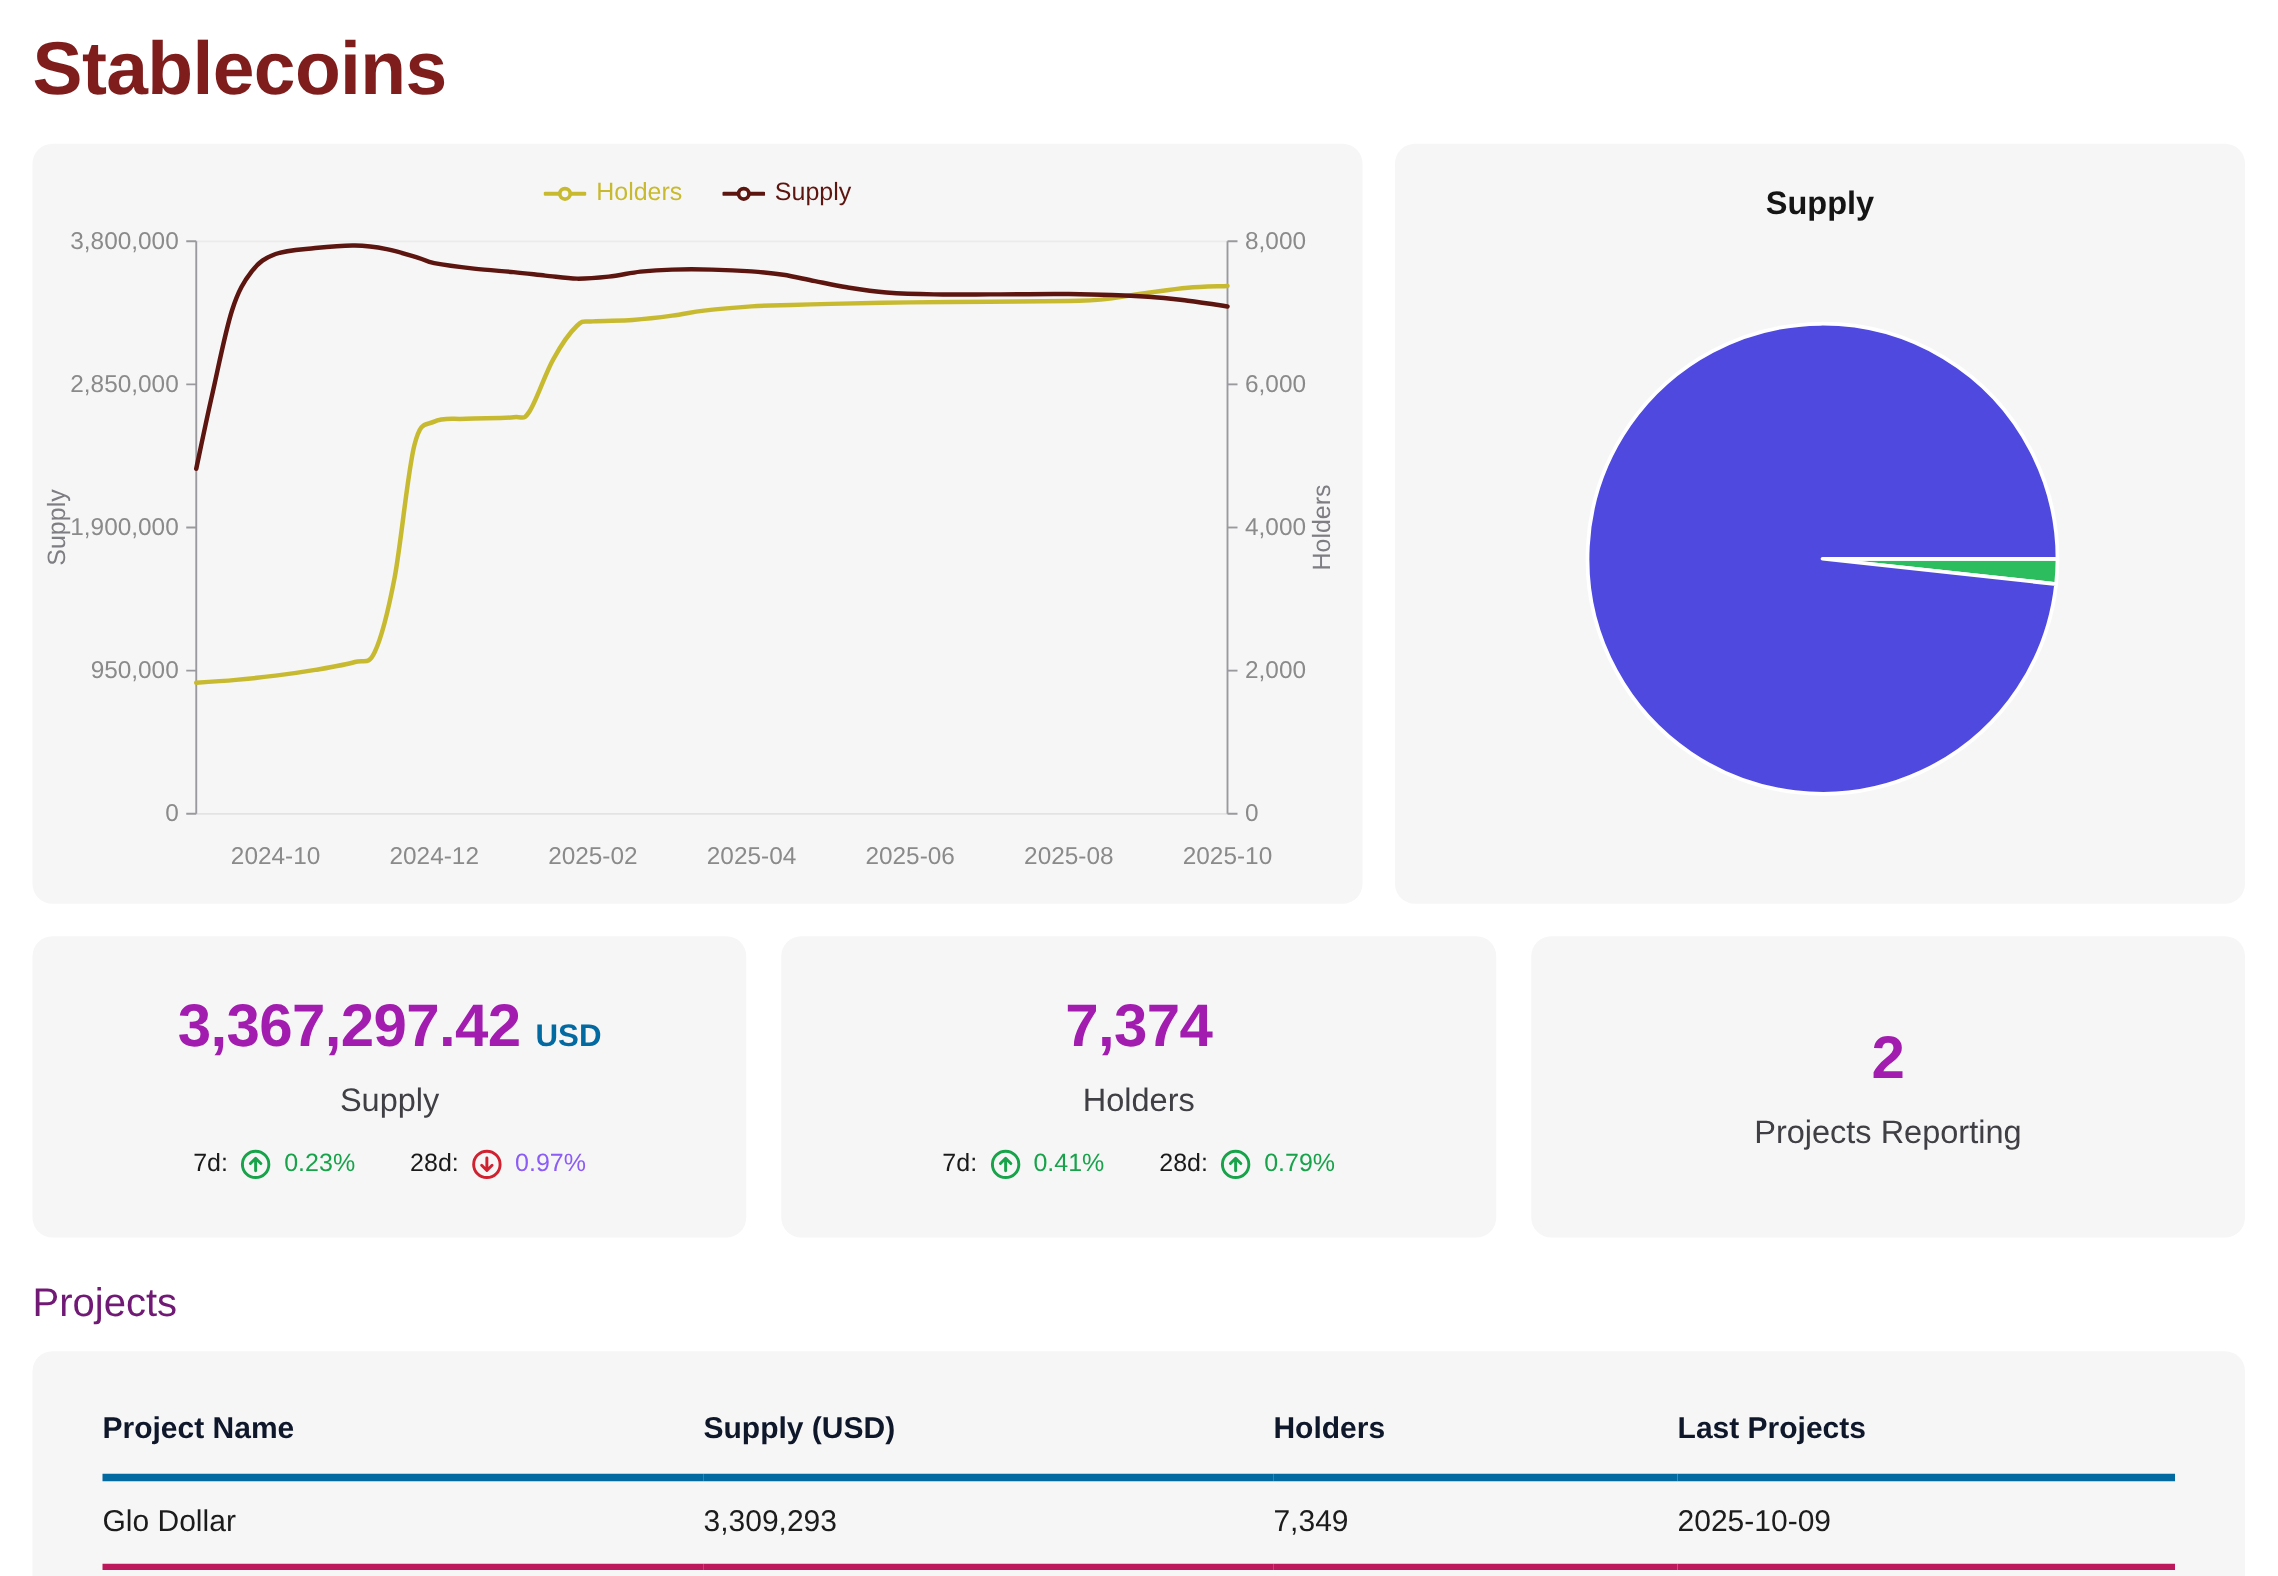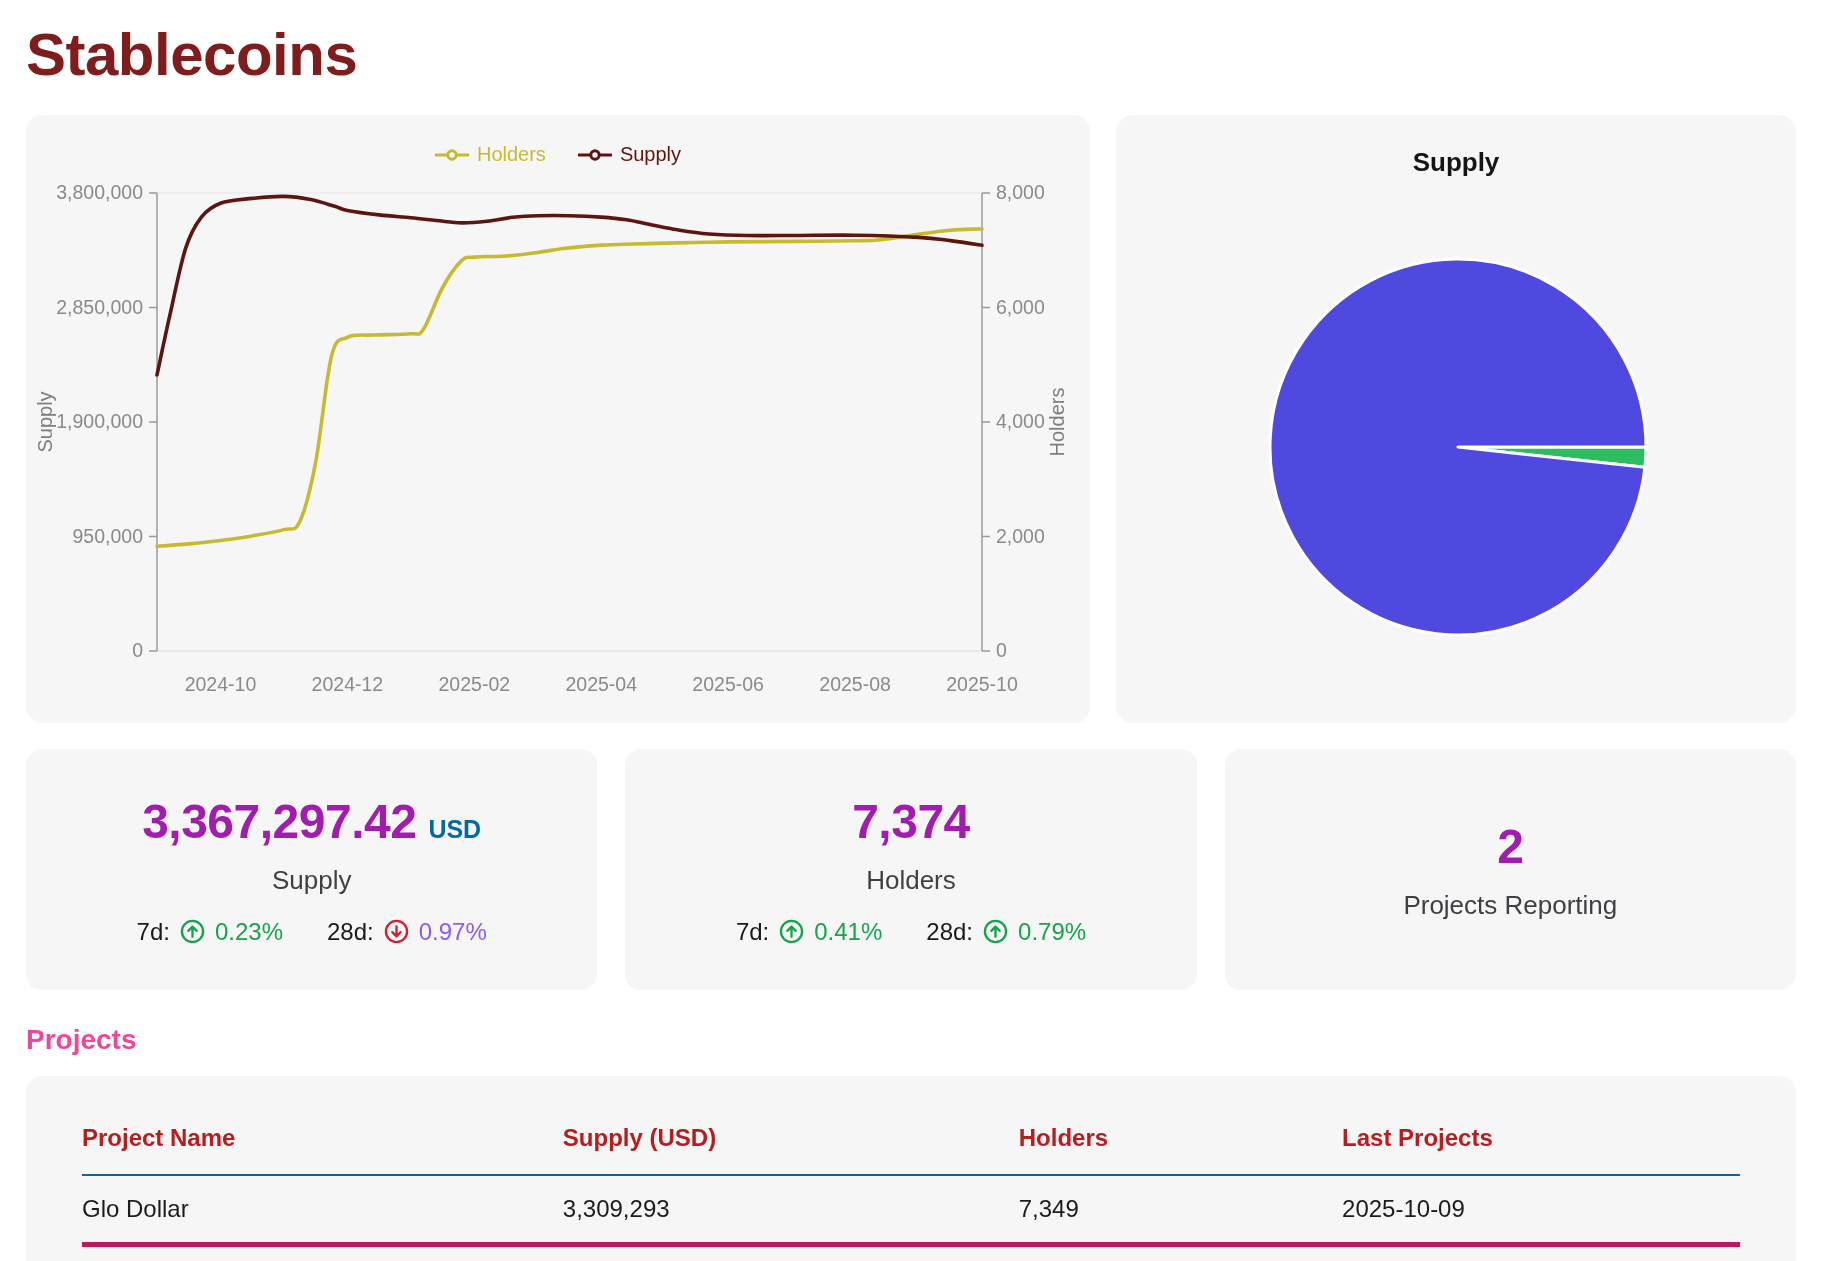--- a/index.html
+++ b/index.html
@@ -17,28 +17,28 @@
   .legend{position:absolute;top:28px;left:0;right:0;display:flex;justify-content:center;gap:32px;z-index:2;}
   .legend-item{display:flex;align-items:center;gap:8px;font-size:20px;font-weight:500;cursor:pointer;}
   .chart-svg{position:absolute;left:0;top:0;}
   .pie-svg{position:absolute;left:0;top:70px;}
   .stats-row{display:grid;grid-template-columns:1fr 1fr 1fr;gap:28px;margin-top:26px;}
   .stat-card{height:241px;display:flex;flex-direction:column;align-items:center;justify-content:center;}
   .stat-value-line{display:flex;align-items:baseline;gap:12px;}
   .stat-value{font-size:48px;font-weight:800;color:#a21caf;letter-spacing:-0.5px;}
   .stat-unit{font-size:25px;font-weight:600;color:#0369a1;}
   .stat-label{font-size:26px;color:#3f3f44;margin-top:16px;}
-  .stat-changes{display:flex;align-items:center;gap:44px;margin-top:22px;font-size:24px;}
+  .stat-changes{display:flex;align-items:center;gap:44px;margin-top:22px;font-size:20px;}
   .change{display:flex;align-items:center;gap:9px;}
   .change .period{color:#1a1a1a;font-weight:500;}
   .change .pct{font-weight:500;}
-  .section-heading{font-size:28px;font-weight:700;margin:34px 0 20px 0;color:#ec4899;}
+  .section-heading{font-size:32px;font-weight:400;margin:34px 0 20px 0;color:#701a75;}
   .table-card{padding:18px 56px 30px 56px;}
   table{width:100%;border-collapse:collapse;font-size:24px;color:#1c1c1c;}
-  th{text-align:left;font-weight:700;padding:30px 0 22px 0;border-bottom:2px solid #0369a1;color:#b91c1c;}
+  th{text-align:left;font-weight:700;padding:30px 0 22px 0;border-bottom:6px solid #0369a1;color:#0f172a;}
   td{padding:19px 0;border-bottom:5px solid #be185d;font-weight:400;margin-top:16px;}
   tr[data-interactable="true"]{cursor:pointer;}
 </style>
 </head>
 <body>
 
 <div class="page" data-interactable="false">
   <h1 class="page-title" data-interactable="false">Stablecoins</h1>
 
   <div class="charts-row" data-interactable="false">

